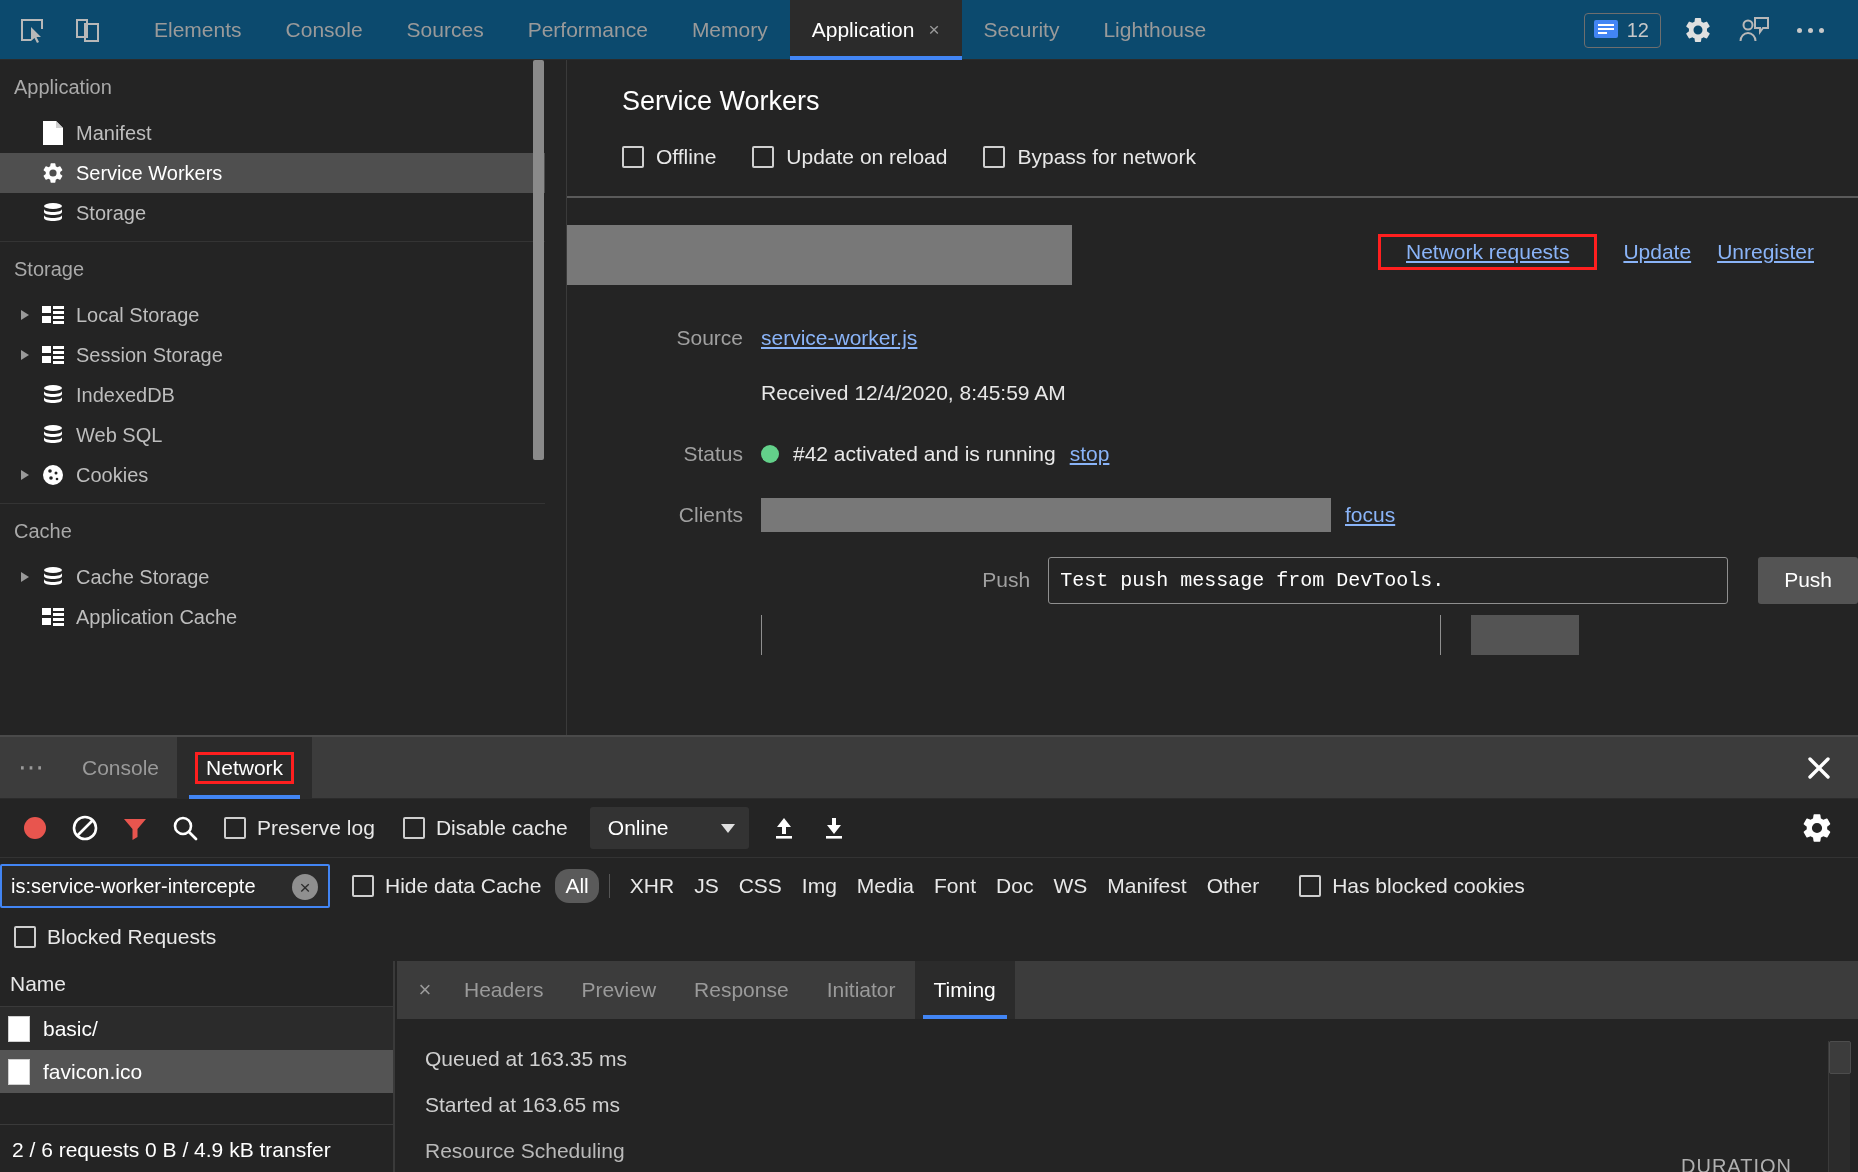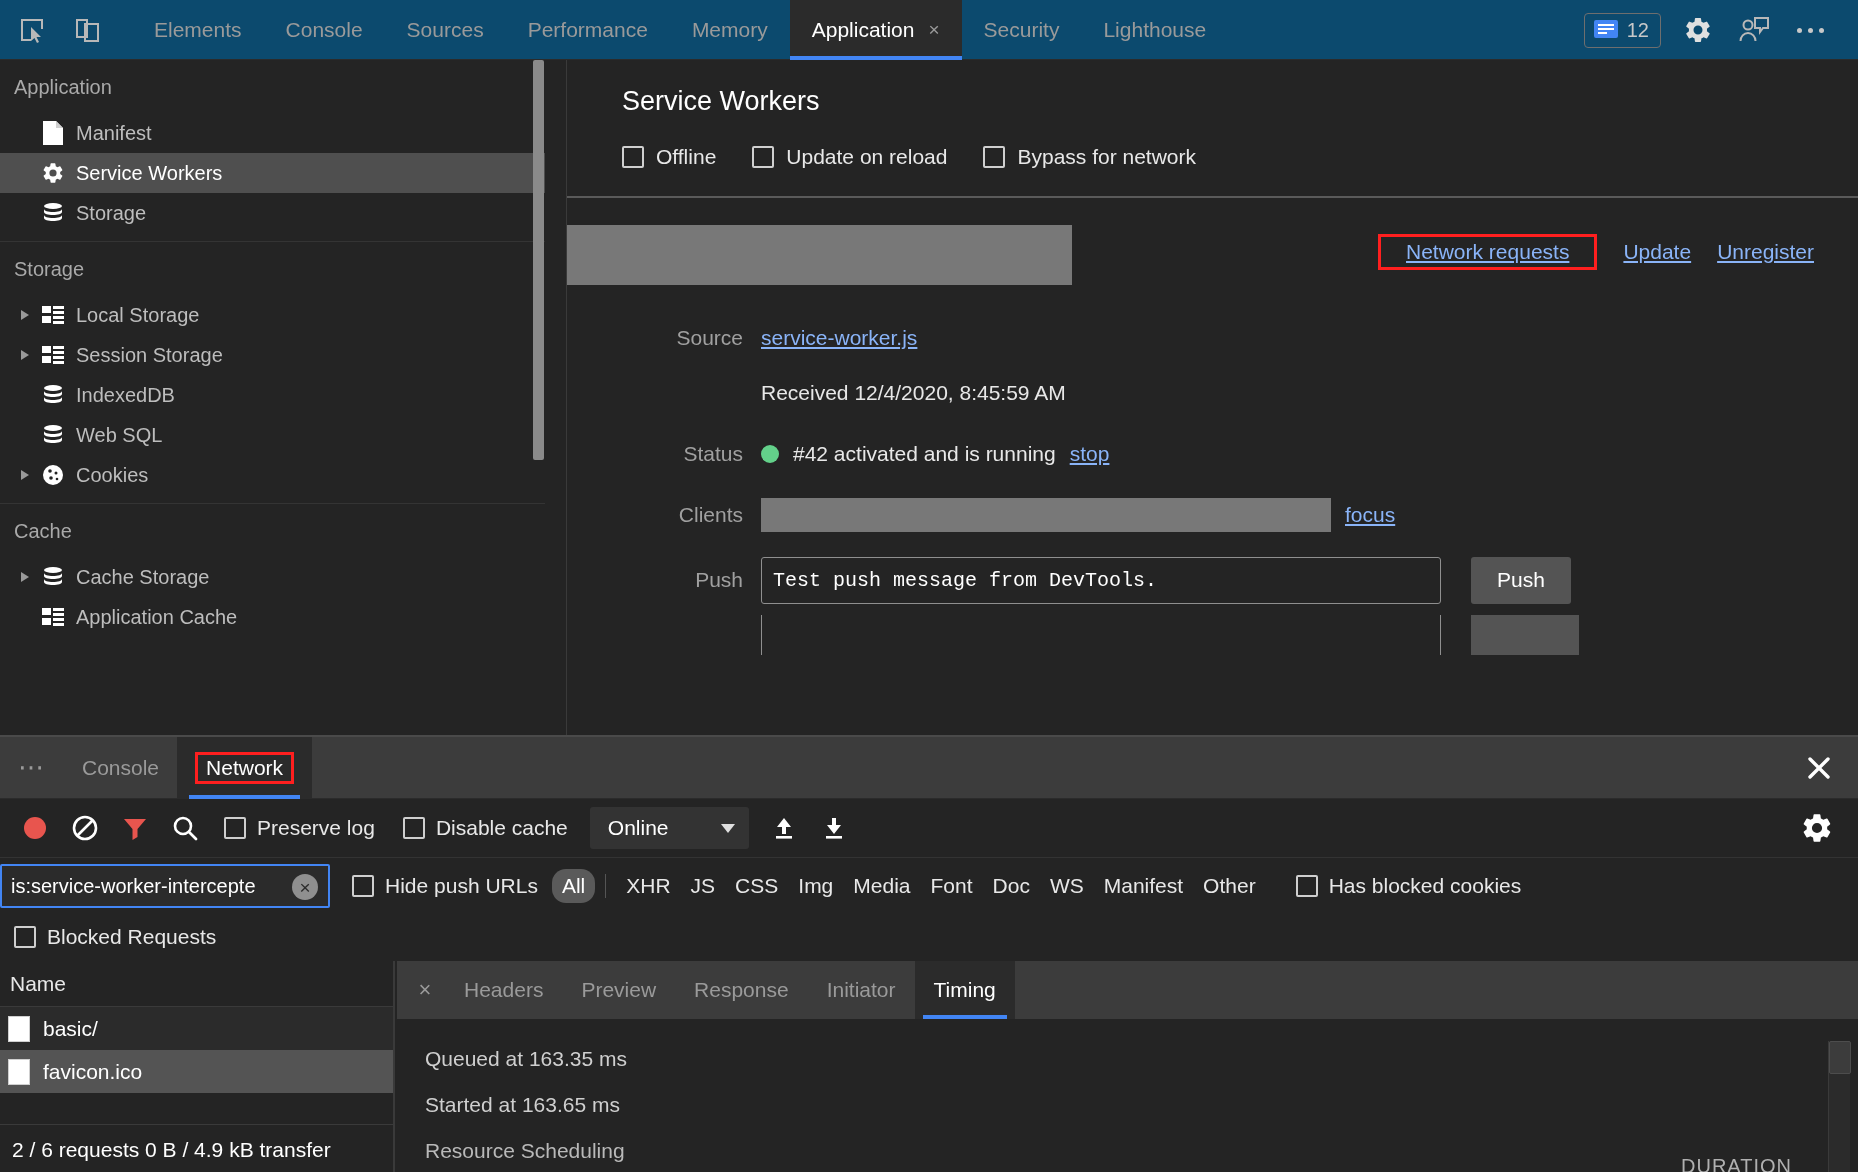--- a/index.html
+++ b/index.html
@@ -545,21 +545,21 @@
           <span class="sw-link">stop</span>
         </div>
       </div>
       <div class="sw-row" style="height:61px;">
         <div class="sw-rowlabel">Clients</div>
         <div class="sw-rowval">
           <span class="clients-bar"></span>
           <span class="sw-link">focus</span>
         </div>
       </div>
-      <div class="sw-row" style="height:70px;">
+      <div class="sw-row" style="height:70px;justify-content:flex-end;">
         <div class="sw-rowlabel">Push</div>
         <div class="sw-rowval">
           <input class="push-input" value="Test push message from DevTools." style="">
           <button class="push-btn">Push</button>
         </div>
       </div>
       <div class="sw-row" style="height:40px;overflow:hidden;">
         <div class="sw-rowlabel"></div>
         <div class="sw-rowval">
           <span class="partial-input"></span>
@@ -643,21 +643,21 @@
     </div>
   </div>
 
   <div class="filter-bar">
     <div class="filter-input-wrap">
       <input class="filter-input" value="is:service-worker-intercepte" style="">
       <span class="filter-clear">×</span>
     </div>
     <label class="fb-check">
       <span class="ckbox"></span>
-      <span>Hide push URLs</span>
+      <span>Hide data Cache</span>
     </label>
     <div class="type-list">
       <span class="type-item active">All</span>
       <span class="type-sep"></span>
       <span class="type-item">XHR</span>
       <span class="type-item">JS</span>
       <span class="type-item">CSS</span>
       <span class="type-item">Img</span>
       <span class="type-item">Media</span>
       <span class="type-item">Font</span>

